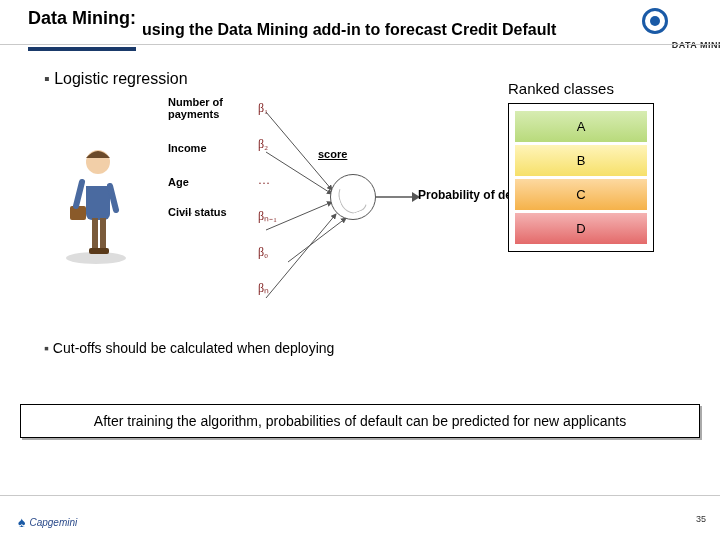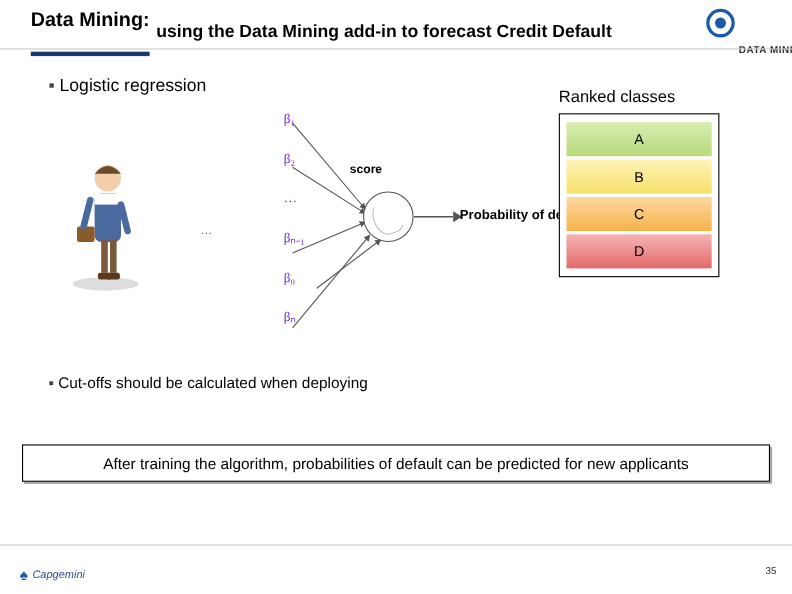--- a/index.html
+++ b/index.html
@@ -98,28 +98,29 @@
     margin-bottom: 22px;
     line-height: 1.1;
   }
   .input-label.age { margin-top: 18px; margin-bottom: 18px;}
   .beta-col {
     position: absolute;
     left: 230px;
     top: 6px;
     font-family: "Times New Roman", serif;
     font-size: 12px;
-    color: #6d28d9;
+    color: #7f1d1d;
   }
   .beta-col div { margin-bottom: 24px; line-height: 1; }
   .score-label {
     position: absolute;
     left: 290px; top: 52px;
     font-size: 11px;
     font-weight: 700;
+    text-decoration: underline;
   }
   .node-circle {
     position: absolute;
     left: 302px; top: 78px;
     width: 46px; height: 46px;
     border: 1.5px solid #555;
     border-radius: 50%;
     background: #fff;
   }
   .node-circle::after{
@@ -255,20 +256,26 @@
       <path d="M30 22 q12 -14 24 0" fill="#6b4a2a"></path>
       <rect x="36" y="82" width="6" height="30" fill="#7a5a3a"></rect>
       <rect x="44" y="82" width="6" height="30" fill="#7a5a3a"></rect>
       <rect x="33" y="112" width="12" height="6" rx="2" fill="#5a3a1a"></rect>
       <rect x="41" y="112" width="12" height="6" rx="2" fill="#5a3a1a"></rect>
       <rect x="14" y="70" width="16" height="14" rx="2" fill="#8a5a2a"></rect>
       <line x1="26" y1="46" x2="20" y2="70" stroke="#4a6aa0" stroke-width="6" stroke-linecap="round"></line>
       <line x1="54" y1="50" x2="60" y2="74" stroke="#4a6aa0" stroke-width="6" stroke-linecap="round"></line>
     </svg>
 
+    <div class="input-col">
+      <div class="input-label">Number of payments</div>
+      <div class="input-label">Income</div>
+      <div class="input-label age">Age</div>
+      <div class="input-label">Civil status</div>
+    </div>
     <div class="dots-ell">…</div>
 
     <div class="beta-col">
       <div>β₁</div>
       <div>β₂</div>
       <div>…</div>
       <div>βₙ₋₁</div>
       <div>β₀</div>
       <div>βₙ</div>
     </div>

